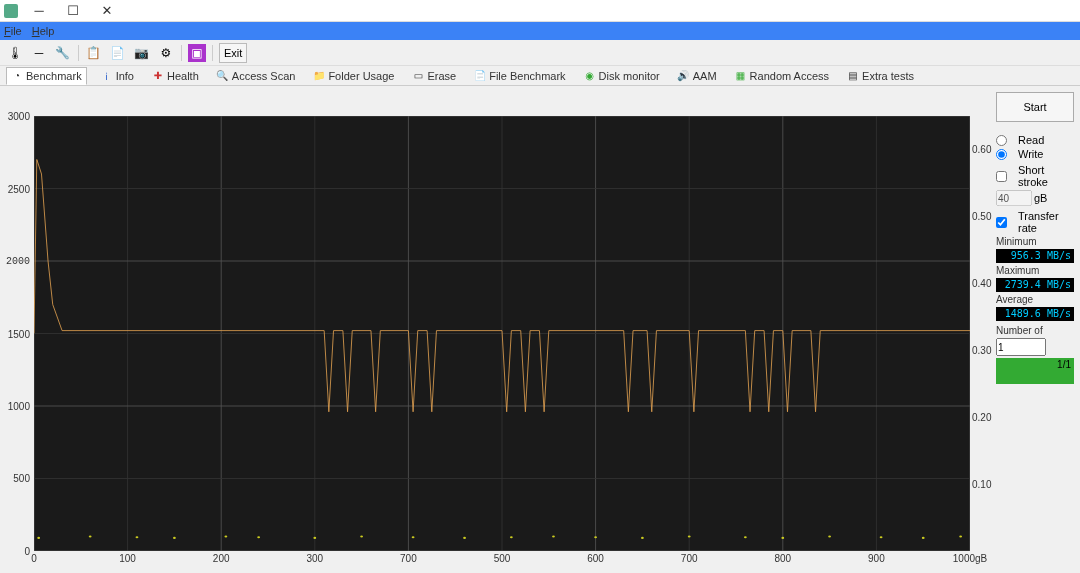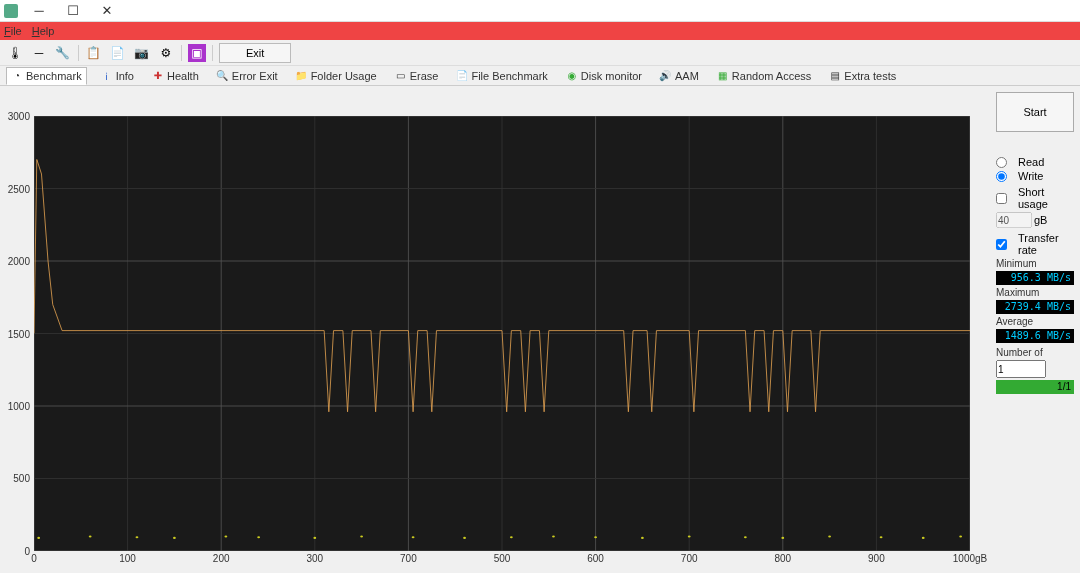--- a/index.html
+++ b/index.html
@@ -3,57 +3,57 @@
 <meta charset="utf-8">
 <style>
 * { margin: 0; padding: 0; box-sizing: border-box; font-family: "Segoe UI", Tahoma, sans-serif; font-size: 11px; }
 body { background: #f0f0f0; width: 1080px; height: 573px; overflow: hidden; display: flex; flex-direction: column; }
 
 .titlebar { height: 22px; background: #fff; display: flex; align-items: center; padding: 0 4px; border-bottom: 1px solid #ddd; }
 .titlebar .app-icon { width: 14px; height: 14px; background: #5a8; border-radius: 2px; margin-right: 4px; }
 .titlebar .title { flex: 1; color: #333; }
 .titlebar .win-btn { width: 34px; height: 20px; display: flex; align-items: center; justify-content: center; color: #333; font-size: 13px; }
 
-.menubar { height: 18px; display: flex; align-items: center; padding: 0 4px; gap: 10px; background: #ef4444; color: #333; }
+.menubar { height: 18px; display: flex; align-items: center; padding: 0 4px; gap: 10px; background: #3b82f6; color: #333; }
 .menubar span u { text-decoration: underline; }
 
 .device-row { height: 26px; display: flex; align-items: center; padding: 2px 6px; gap: 6px; background: #f0f0f0; border-bottom: 1px solid #ddd; }
 .device-select { flex: 1; height: 20px; border: 1px solid #bbb; background: #fff; font-family: monospace; font-size: 11px; padding: 0 4px; }
 .tool-ico { width: 18px; height: 18px; display: flex; align-items: center; justify-content: center; font-size: 12px; border: 1px solid transparent; }
 .sep { width: 1px; height: 16px; background: #ccc; }
-.exit-btn { height: 20px; padding: 0 26px; border: 1px solid #bbb; background: #f6f6f6; }
+.exit-btn { height: 20px; padding: 0 4px; border: 1px solid #bbb; background: #f6f6f6; }
 
 .tabstrip { height: 20px; display: flex; align-items: center; padding: 0 6px; gap: 10px; background: #f0f0f0; border-bottom: 1px solid #ccc; }
 .tab { display: flex; align-items: center; gap: 3px; padding: 2px 4px; color: #333; }
 .tab.active { background: #fff; border: 1px solid #bbb; border-bottom: 1px solid #fff; }
 .tab .ti { width: 12px; height: 12px; display: inline-flex; align-items: center; justify-content: center; font-size: 10px; }
 
 .content { flex: 1; display: flex; background: #f0f0f0; padding: 6px; gap: 6px; overflow: hidden; }
 .chart-wrap { flex: 1; position: relative; background: #f0f0f0; margin-top: 16px; }
 .chart-plot { position: absolute; left: 28px; right: 20px; top: 8px; bottom: 16px; background: #1a1a1a; }
 .y-left-labels { position: absolute; left: 0; top: 8px; bottom: 16px; width: 26px; }
 .y-left-labels div { position: absolute; right: 2px; transform: translateY(-50%); font-size: 10px; color: #333; text-align: right; width: 100%; }
 .y-right-labels { position: absolute; right: 0; top: 8px; bottom: 16px; width: 20px; }
 .y-right-labels div { position: absolute; left: 2px; transform: translateY(-50%); font-size: 10px; color: #333; }
 .x-labels { position: absolute; left: 28px; right: 20px; bottom: 0; height: 14px; }
 .x-labels div { position: absolute; top: 0; transform: translateX(-50%); font-size: 10px; color: #333; }
 .unit-lbl { position: absolute; left: 32px; top: 8px; font-size: 9px; color: #ccc; }
 
 .side { width: 78px; display: flex; flex-direction: column; gap: 4px; overflow: hidden; }
-.side button.start { height: 40px; border: 1px solid #aaa; background: #f6f6f6; margin-bottom: 20px; }
+.side button.start { height: 30px; border: 1px solid #aaa; background: #f6f6f6; margin-bottom: 8px; }
 .side .group { display: flex; flex-direction: column; gap: 2px; font-size: 10px; }
 .side label { display: flex; align-items: center; gap: 11px; cursor: pointer; font-size: 10px; }
 .side input[type=radio], .side input[type=checkbox] { width: 11px; height: 11px; margin: 0; }
 .side .stroke-row { display: flex; align-items: center; gap: 2px; }
 .side .stroke-row input[type=number] { width: 36px; height: 16px; font-size: 10px; }
 .side .stat-lbl { font-size: 10px; color: #333; }
 .side .stat-val { height: 14px; background: #000; color: #0cf; font-family: monospace; font-size: 10px; text-align: right; padding: 0 3px; line-height: 14px; white-space: nowrap; overflow: hidden; }
 .side .num-row { display: flex; }
 .side .num-row input { width: 50px; height: 18px; font-size: 10px; }
-.side .progress { height: 14px; background: #3a3; color: #000; font-size: 10px; text-align: right; padding: 0 3px; line-height: 14px; }
+.side .progress { height: 26px; background: #3a3; color: #000; font-size: 10px; text-align: right; padding: 0 3px; line-height: 14px; }
 
 svg.plot { width: 100%; height: 100%; display: block; }
 .grid-line { stroke: #333; stroke-width: 1; }
 .grid-line-major { stroke: #555; stroke-width: 1; }
 .trace-rate { stroke: #e0a050; stroke-width: 1; fill: none; }
 .trace-access { fill: #cccc20; }
 </style>
 </head>
 <body>
 
@@ -92,21 +92,21 @@
   <div class="tab">
       <span class="ti" style="color:#36c">ℹ</span>
       <span>Info</span>
     </div>
   <div class="tab">
       <span class="ti" style="color:#c33">✚</span>
       <span>Health</span>
     </div>
   <div class="tab">
       <span class="ti" style="color:#3a3">🔍</span>
-      <span>Error Exit</span>
+      <span>Access Scan</span>
     </div>
   <div class="tab">
       <span class="ti" style="color:#da3">📁</span>
       <span>Folder Usage</span>
     </div>
   <div class="tab">
       <span class="ti">▭</span>
       <span>Erase</span>
     </div>
   <div class="tab">
@@ -174,25 +174,33 @@
           <circle class="trace-access" cx="800.0" cy="582.0" r="1.5"></circle>
           <circle class="trace-access" cx="850.0" cy="580.0" r="1.5"></circle>
           <circle class="trace-access" cx="905.0" cy="581.0" r="1.5"></circle>
           <circle class="trace-access" cx="950.0" cy="582.0" r="1.5"></circle>
           <circle class="trace-access" cx="990.0" cy="580.0" r="1.5"></circle>
         </svg>
     </div>
     <div class="y-left-labels" id="yleft">
         <div style="top: 0%;">3000</div>
         <div style="top: 16.6667%;">2500</div>
-        <div style="top: 33.3333%;">2000</div>
+        <div style="top: 33.3333%; font-family: Liberation Mono, monospace;">2000</div>
         <div style="top: 50%;">1500</div>
         <div style="top: 66.6667%;">1000</div>
         <div style="top: 83.3333%;">500</div>
         <div style="top: 100%;">0</div>
+      </div>
+    <div class="y-right-labels" id="yright">
+        <div style="top: 7.69231%;">0.60</div>
+        <div style="top: 23.0769%;">0.50</div>
+        <div style="top: 38.4615%;">0.40</div>
+        <div style="top: 53.8462%;">0.30</div>
+        <div style="top: 69.2308%;">0.20</div>
+        <div style="top: 84.6154%;">0.10</div>
       </div>
     <div class="x-labels" id="xlab">
         <div style="left: 0%;">0</div>
         <div style="left: 10%;">100</div>
         <div style="left: 20%;">200</div>
         <div style="left: 30%;">300</div>
         <div style="left: 40%;">700</div>
         <div style="left: 50%;">500</div>
         <div style="left: 60%;">600</div>
         <div style="left: 70%;">700</div>
@@ -210,21 +218,21 @@
           <span>Read</span>
         </label>
       <label>
           <input type="radio" name="rw" checked="" style="">
           <span>Write</span>
         </label>
     </div>
     <div class="group">
       <label>
           <input type="checkbox" style="">
-          <span>Short usage</span>
+          <span>Short stroke</span>
         </label>
       <div class="stroke-row">
         <input type="number" disabled="" value="40" style="">
         <span>gB</span>
       </div>
     </div>
     <div class="group">
       <label>
           <input type="checkbox" checked="" style="">
           <span>Transfer rate</span>

